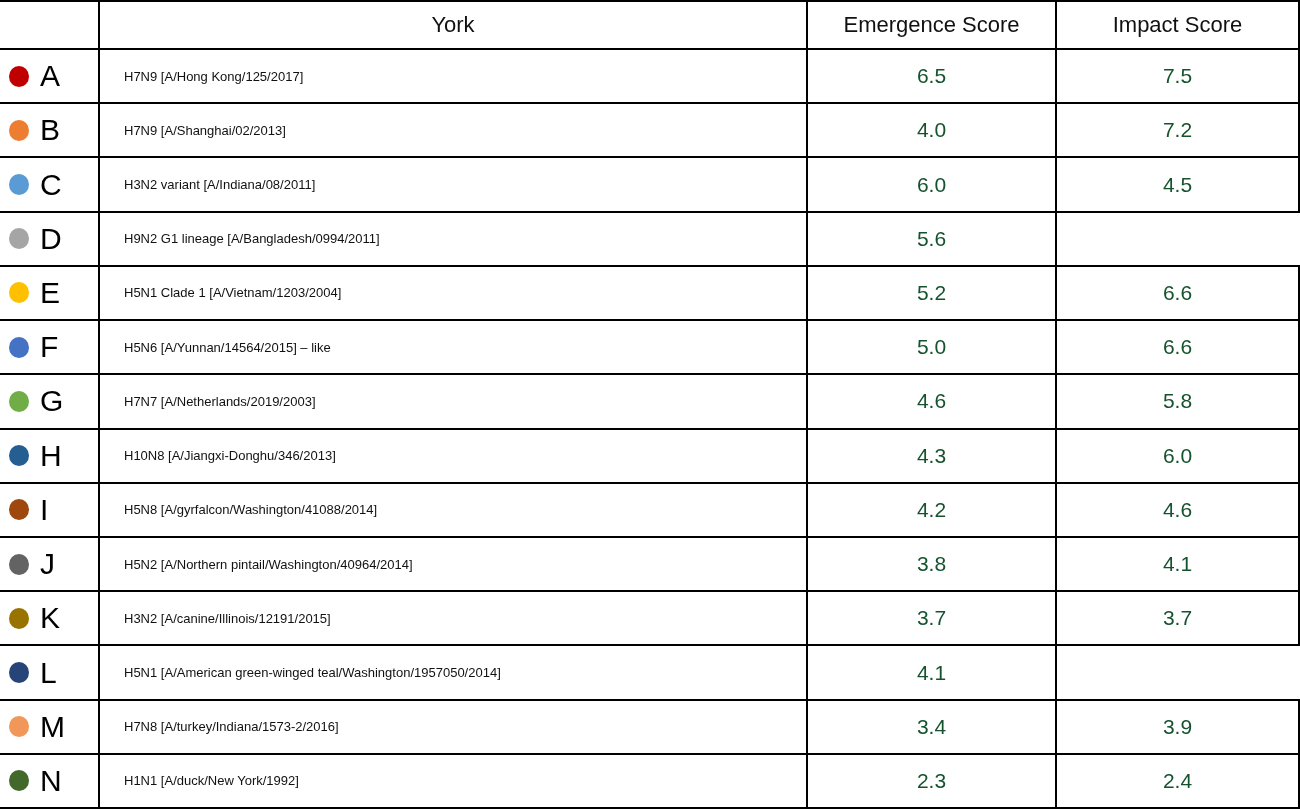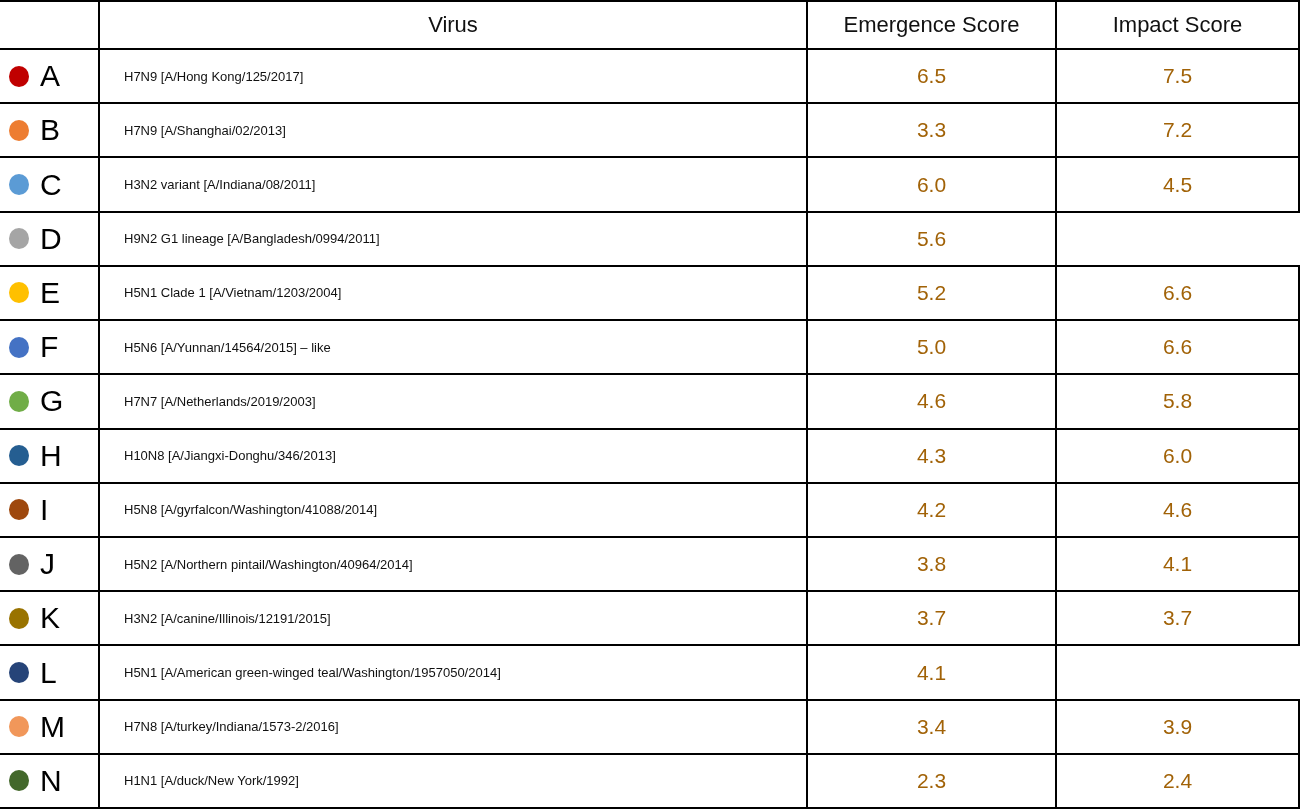--- a/index.html
+++ b/index.html
@@ -57,52 +57,52 @@
   .virus-cell {
     padding-left: 24px;
     font-size: 13px;
     color: #111;
     white-space: nowrap;
   }
 
   .score-cell {
     justify-content: center;
     font-size: 21px;
-    color: #a16207;
+    color: #14532d;
   }
 </style>
 </head>
 <body>
 
 <div class="irat-table">
 
   <div class="row header-row">
     <div class="cell header-cell legend-h"></div>
-    <div class="cell header-cell">Virus</div>
+    <div class="cell header-cell">York</div>
     <div class="cell header-cell">Emergence Score</div>
     <div class="cell header-cell">Impact Score</div>
   </div>
 
   <div class="row">
     <div class="cell legend-cell">
       <span class="dot" style="background: rgb(192, 0, 0);"></span>
       <span class="letter">A</span>
     </div>
     <div class="cell virus-cell">H7N9 [A/Hong Kong/125/2017]</div>
     <div class="cell score-cell">6.5</div>
     <div class="cell score-cell">7.5</div>
   </div>
 
   <div class="row">
     <div class="cell legend-cell">
       <span class="dot" style="background: rgb(237, 125, 49);"></span>
       <span class="letter">B</span>
     </div>
     <div class="cell virus-cell">H7N9 [A/Shanghai/02/2013]</div>
-    <div class="cell score-cell">3.3</div>
+    <div class="cell score-cell">4.0</div>
     <div class="cell score-cell">7.2</div>
   </div>
 
   <div class="row">
     <div class="cell legend-cell">
       <span class="dot" style="background: rgb(91, 155, 213);"></span>
       <span class="letter">C</span>
     </div>
     <div class="cell virus-cell">H3N2 variant [A/Indiana/08/2011]</div>
     <div class="cell score-cell">6.0</div>

